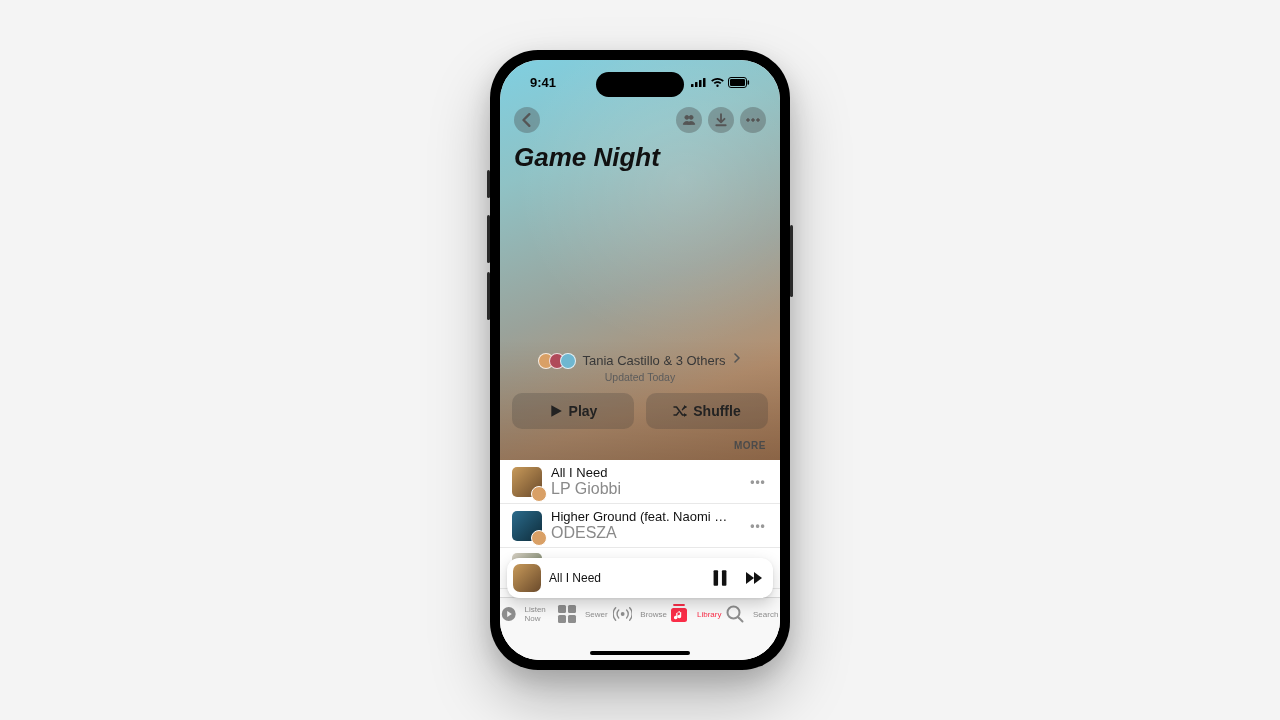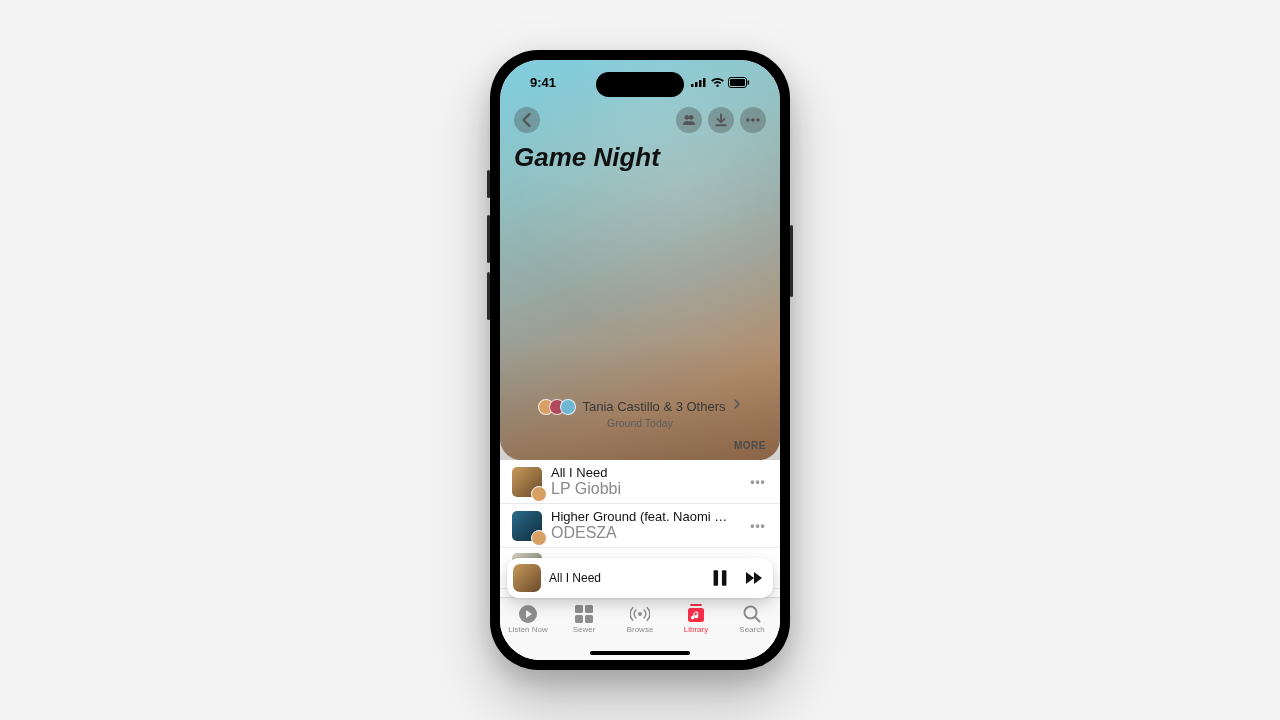--- a/index.html
+++ b/index.html
@@ -39,21 +39,20 @@
     width: 88px; height: 25px; background: #000; border-radius: 20px; z-index: 30;
   }
 
   
   .hero {
     position: relative;
     flex: 0 0 400px;
     background: linear-gradient(160deg, #7fcfe1 0%, #8fc2c5 25%, #9aa29a 55%, #b58f6e 80%, #a97a55 100%);
     display: flex; flex-direction: column;
     padding: 0 12px;
-    border-radius: 21px;
   }
   .hero::before{
     content:""; position:absolute; inset:0; pointer-events:none;
     background: radial-gradient(circle at 65% 30%, rgba(255,255,255,0.15), rgba(0,0,0,0) 50%);
   }
   .hero-shade{
     position:absolute; left:0; right:0; bottom:0; height:120px;
     background: linear-gradient(180deg, rgba(0,0,0,0) 0%, rgba(0,0,0,0.18) 100%);
     pointer-events:none;
   }
@@ -154,21 +153,21 @@
 
   
   .tabbar {
     position:absolute; left:0; right:0; bottom:0;
     height:63px; background: rgba(248,248,248,0.95);
     border-top: 0.5px solid #dcdcdc;
     display:flex; justify-content:space-around; align-items:flex-start;
     padding-top:6px;
     z-index:15;
   }
-  .tab { display:flex; flex-direction:column; align-items:center; gap:1px; width:54px; }
+  .tab { display:flex; align-items:center; gap:8px; width:54px; }
   .tab svg { width:20px; height:20px; fill:#8e8e8e; }
   .tlabel { font-size:8px; color:#8e8e8e; font-weight:500; }
   .tab.active svg { fill:#fa2d48; }
   .tab.active .tlabel { color:#fa2d48; }
   .home-ind {
     position:absolute; bottom:5px; left:50%; transform:translateX(-50%);
     width:100px; height:4px; background:#000; border-radius:4px;
   }
 </style>
 </head>
@@ -242,22 +241,37 @@
         <div class="avatars">
           <div class="av" id="av1" style="background: rgb(217, 160, 102);"></div>
           <div class="av" id="av2" style="background: rgb(176, 74, 90);"></div>
           <div class="av" id="av3" style="background: rgb(111, 183, 208);"></div>
         </div>
         <span class="collab-text">Tania Castillo &amp; 3 Others</span>
         <svg class="chev" viewBox="0 0 10 10">
             <path d="M3 1l4 4-4 4" fill="none" stroke="#555" stroke-width="1.6" stroke-linecap="round" stroke-linejoin="round"></path>
           </svg>
       </div>
-      <div class="updated">Ground Today</div>
-
+      <div class="updated">Updated Today</div>
+
+      <div class="btn-row">
+        <div class="pill">
+          <svg viewBox="0 0 12 12">
+              <path d="M2 1l9 5-9 5z"></path>
+            </svg>
+          <span>Play</span>
+        </div>
+        <div class="pill">
+          <svg viewBox="0 0 14 12">
+              <path d="M1 2h2.5l6 8H13M1 10h2.5l2-2.6M9.5 4.6L11.5 2H13" fill="none" stroke="#222" stroke-width="1.5" stroke-linecap="round" stroke-linejoin="round"></path>
+              <path d="M11 0l2.5 2L11 4zM11 8l2.5 2L11 12z"></path>
+            </svg>
+          <span>Shuffle</span>
+        </div>
+      </div>
 
       <div class="desc">
         <span class="more">MORE</span>
       </div>
     </div>
 
     <div class="list">
       <div class="row">
         <div class="art" id="art1" style="background: linear-gradient(135deg, rgb(200, 154, 90), rgb(106, 74, 43));">
           <div class="badge" id="b1" style="background: rgb(217, 160, 102);"></div>

